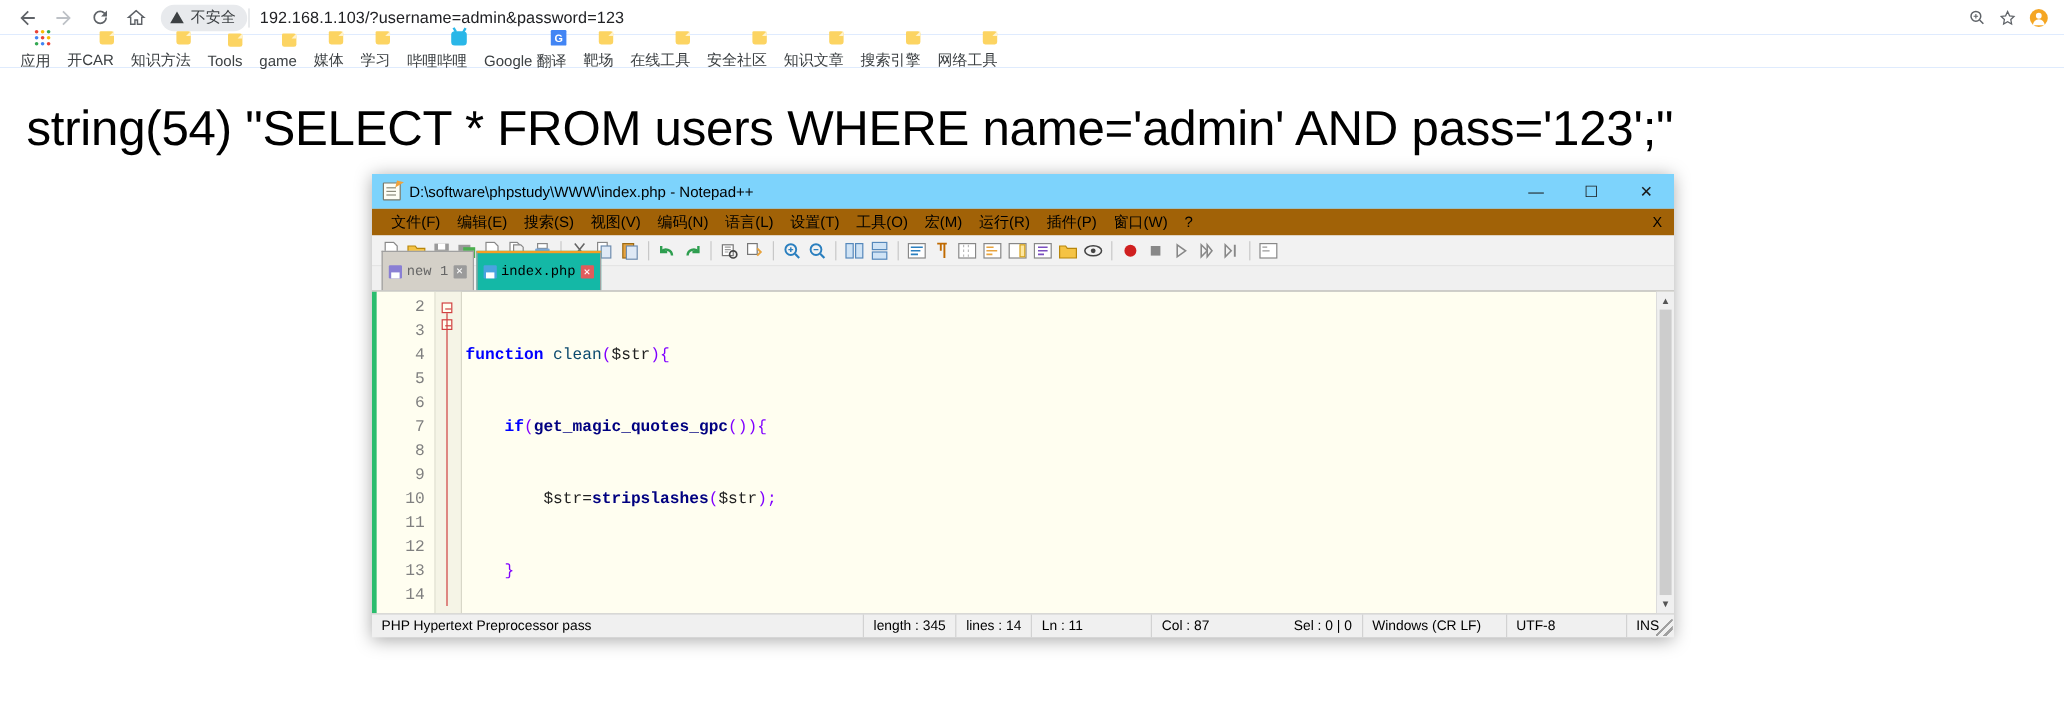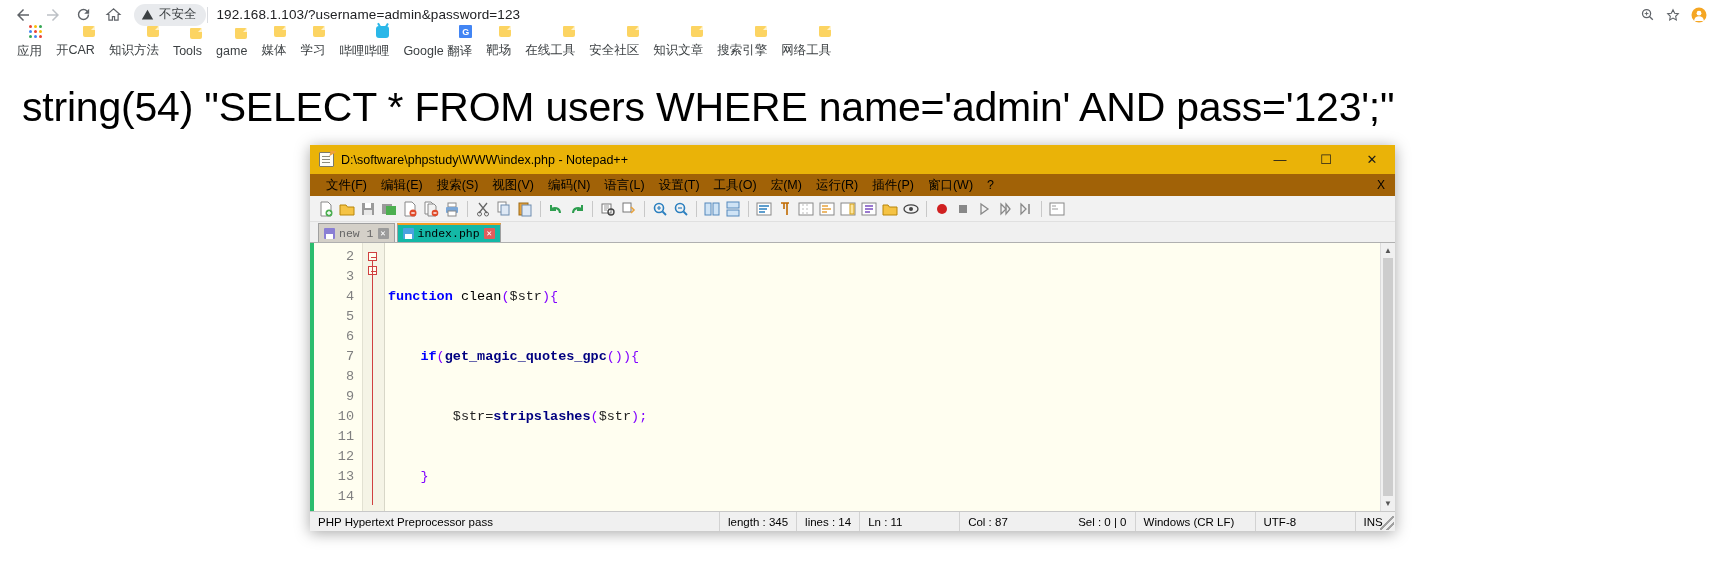--- a/index.html
+++ b/index.html
@@ -99,21 +99,21 @@
 
   
   #npp {
     position:absolute; left:310px; top:83px; width:1085px; height:386px;
     background:#f0f0f0;
     box-shadow:0 2px 14px rgba(0,0,0,.35);
     display:flex; flex-direction:column;
     font-family:"Liberation Sans", sans-serif;
   }
   #npp-title {
-    height:29px; background:#eab308; display:flex; align-items:center;
+    height:29px; background:#7dd3fc; display:flex; align-items:center;
     padding-left:9px; color:#000; font-size:12.5px;
   }
   #npp-icon {
     width:15px; height:15px; margin-right:7px; position:relative; flex:none;
     background:#fdfdf5; border:1px solid #7a7a6a; border-radius:1px;
   }
   #npp-icon:before{
     content:""; position:absolute; left:2px; top:3px; width:8px; height:1px;
     background:#8c8c7c; box-shadow:0 3px 0 #8c8c7c, 0 6px 0 #8c8c7c;
   }
@@ -141,21 +141,21 @@
   }
   .tb { width:20px; height:20px; display:flex; align-items:center; justify-content:center; }
   .tb svg { display:block; }
   .tb-sep { width:1px; height:16px; background:#c8c8c8; margin:0 4px; }
 
   #npp-tabs {
     height:20px; background:#f0f0f0; display:flex; align-items:flex-end;
     padding-left:8px; gap:2px;
   }
   .npp-tab {
-    height:19px; display:flex; align-items:center; gap:4px;
+    height:33px; display:flex; align-items:center; gap:4px;
     padding:0 5px; font-family:"Liberation Mono", monospace; font-size:11.5px;
     background:#d4d0c8; border:1px solid #a0a0a0; border-bottom:none; color:#666;
   }
   .npp-tab.active { background:#14b8a6; color:#000; border-top:2px solid #f59e24; padding-top:0;justify-content:space-between; }
   .tab-disk {
     width:11px; height:11px; background:#8a7fd4; border-radius:1px; flex:none; position:relative;
   }
   .npp-tab.active .tab-disk { background:#4aa3e0; }
   .tab-disk:after{
     content:""; position:absolute; left:2px; bottom:0; width:7px; height:5px; background:#fff;
@@ -195,21 +195,21 @@
     flex:1; position:relative;
     font-family:"Liberation Mono", monospace; font-size:13.5px; line-height:20px;
     padding-top:4px; padding-left:3px; white-space:pre;
     border-left:1px solid #d8d7c8;
   }
   .code-line { height:20px; }
   .kw   { color:#0000ff; font-weight:bold; }
   .fn   { color:#000080; font-weight:bold;text-align:center; }
   .var  { color:#222222; }
   .op   { color:#8000ff; }
-  .plain{ color:#000000; }
+  .plain{ color:#0c4a6e; }
 
   #vscroll {
     width:15px; background:#f0f0f0; border-left:1px solid #dcdcdc;
     flex:none; display:flex; flex-direction:column; justify-content:space-between;
   }
   .sc-arrow { height:15px; display:flex; align-items:center; justify-content:center;
     color:#555; font-size:8px; background:#f0f0f0; }
   #sc-thumb { flex:1; margin:0 2px; background:#cdcdcd; }
 
   #npp-status {

